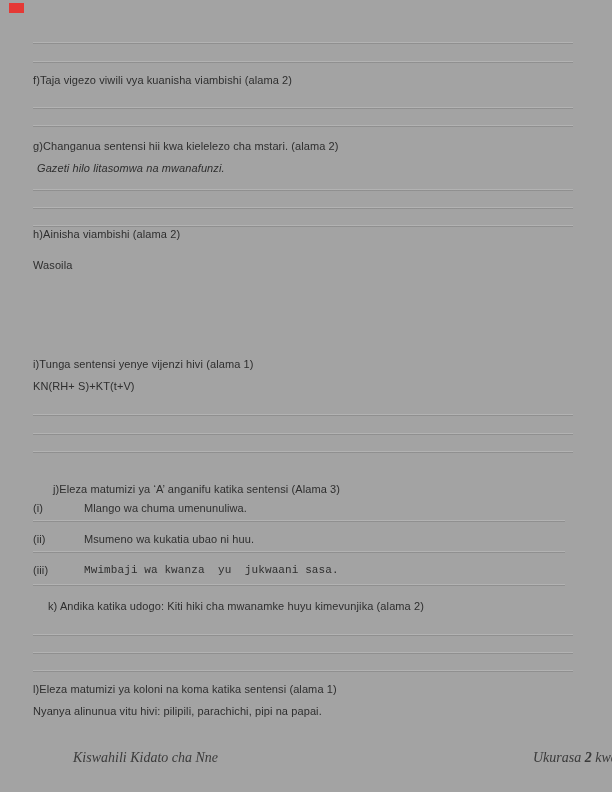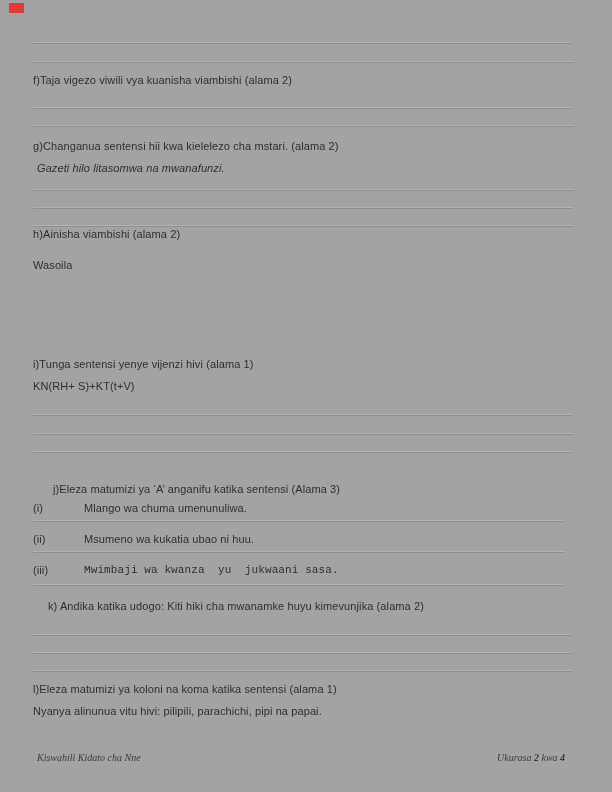--- a/index.html
+++ b/index.html
@@ -5,21 +5,21 @@
   html,body{margin:0;padding:0;background:#ffffff;}
   .page{
     position:relative;width:612px;height:792px;background:#a3a3a3;overflow:hidden;
     font-family:"Liberation Sans",sans-serif;color:#2e2e2e;
   }
   .t{position:absolute;font-size:11px;line-height:13px;white-space:pre;letter-spacing:0.1px;}
   .it{font-style:italic;}
   .ln{position:absolute;height:2px;background:linear-gradient(#c4c4c4,#7e7e7e);}
   .marker{position:absolute;left:9px;top:3px;width:15px;height:10px;background:#e53935;}
   .footer{position:absolute;font-family:"Liberation Serif",serif;font-style:italic;
-          font-size:10px;line-height:14px;color:#3a3a3a;white-space:pre;}
+          font-size:14px;line-height:14px;color:#3a3a3a;white-space:pre;margin-left:36px;}
   .b{font-weight:bold;}
 </style>
 </head>
 <body>
 
 <div class="page">
 
   <div class="marker"></div>
 
   <div class="ln" style="top:42px;left:33px;width:540px;"></div>

